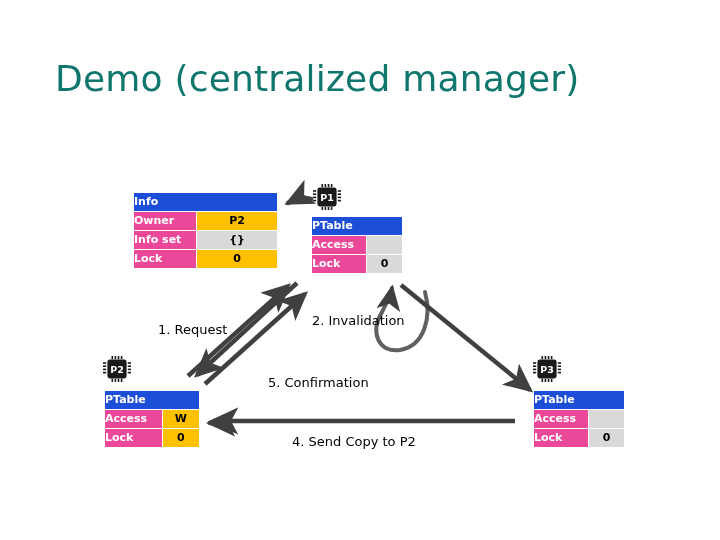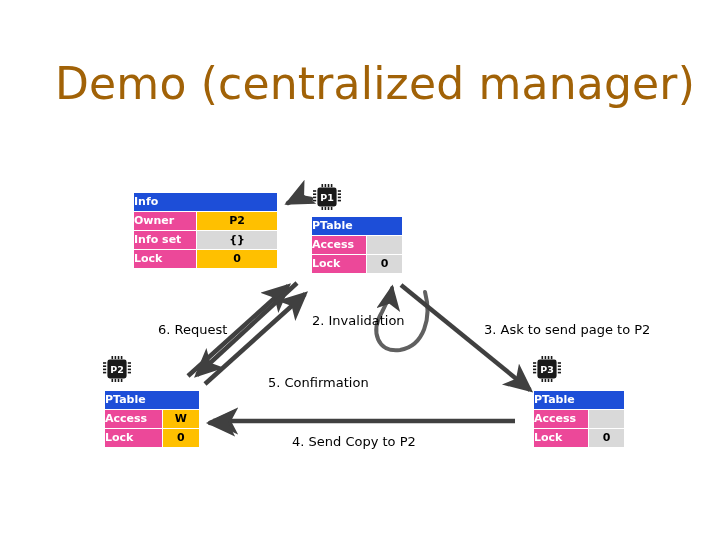--- a/index.html
+++ b/index.html
@@ -7,22 +7,22 @@
     width:720px;height:540px;position:relative;overflow:hidden;
     background:#ffffff;
     font-family:"DejaVu Sans","Liberation Sans",sans-serif;
     color:#000000;
   }
   #slide{position:absolute;inset:0;}
 
   
   .title{
     position:absolute;left:55px;top:58px;
-    font-size:44px;font-weight:400;letter-spacing:.2px;
-    color:#a16207;white-space:nowrap;
+    font-size:36px;font-weight:400;letter-spacing:.2px;
+    color:#0f766e;white-space:nowrap;
   }
   .subtitle{
     position:absolute;left:55px;top:142px;
     font-size:21px;font-weight:400;color:#000;white-space:nowrap;
   }
 
   
   .chip{position:absolute;width:30px;height:26px;}
   .chip svg{display:block;width:30px;height:26px;}
 
@@ -210,19 +210,18 @@
       <td class="lbl" style="width:55px;">Access</td>
       <td class="val v-gray" style="width:37px;"></td>
     </tr>
     <tr>
       <td class="lbl">Lock</td>
       <td class="val v-gray">0</td>
     </tr>
   </tbody>
     </table>
 
-  <div class="steplbl" style="left:158px;top:322px;">6. Request</div>
+  <div class="steplbl" style="left:158px;top:322px;">1. Request</div>
   <div class="steplbl" style="left:312px;top:313px;">2. Invalidation</div>
-  <div class="steplbl" style="left:484px;top:322px;">3. Ask to send page to P2</div>
   <div class="steplbl" style="left:292px;top:434px;">4. Send Copy to P2</div>
   <div class="steplbl" style="left:268px;top:344px;margin-top:31px;">5. Confirmation</div>
 
 </div>
 
 </body></html>

